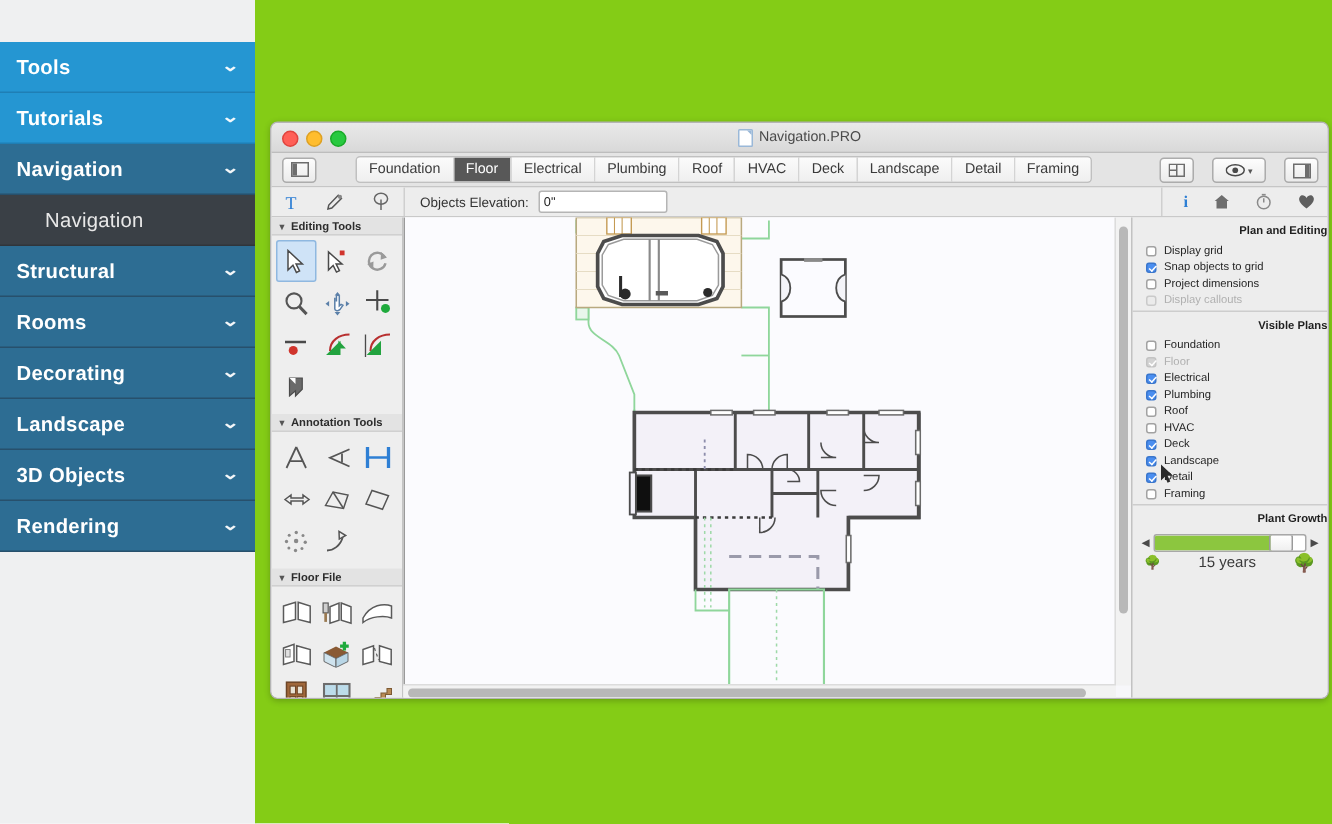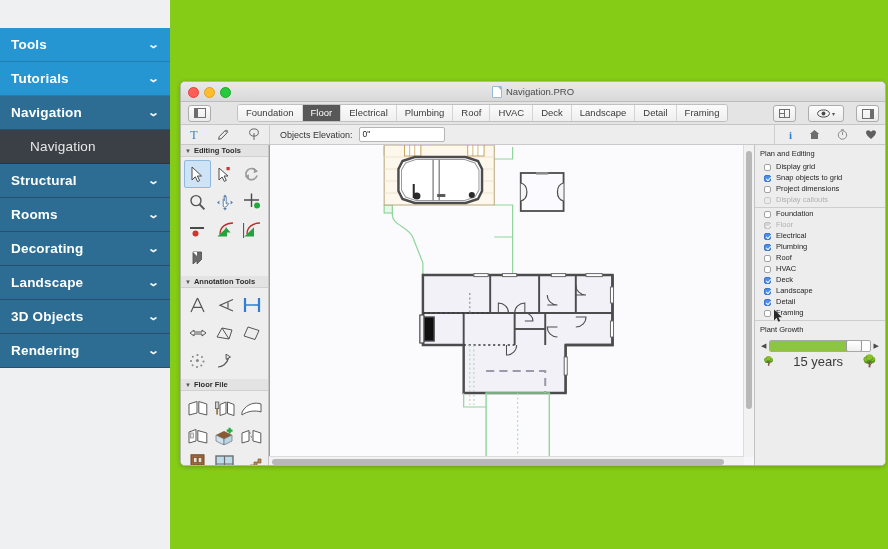--- a/index.html
+++ b/index.html
@@ -168,21 +168,21 @@
   .hthumb{position:absolute;top:2px;left:3px;width:452px;height:6px;background:#b8b8b8;border-radius:3px;}
 
   .cursor-arrow{position:absolute;left:503px;top:164px;}
 
   
   .inspector{
     width:130px;background:#ededed;border-left:1px solid #c2c2c2;
     font-size:8px;color:#2b2b2b;
   }
   .insp-sec-title{
-    padding:4px 0 3px 5px;font-size:7.5px;font-weight:normal;color:#1f1f1f;
+    padding:4px 0 3px 5px;font-size:7.5px;font-weight:bold;color:#1f1f1f;text-align:right;
   }
   .insp-sep{height:1px;background:#cdcdcd;margin:2px 0 0 0;}
   .cb-row{display:flex;align-items:center;height:10px;padding-left:9px;margin:1px 0;}
   .cb{
     width:7px;height:7px;border:1px solid #a2a2a2;background:#ffffff;
     border-radius:2px;margin-right:5px;box-sizing:border-box;position:relative;flex:none;
   }
   .cb.on{background:#4a8ef0;border-color:#3a76cc;}
   .cb.on:after{
     content:"";position:absolute;left:1.5px;top:0px;width:2px;height:4px;
@@ -199,21 +199,21 @@
   .sl-track{
     position:relative;flex:1;height:10px;background:#ffffff;
     border:1px solid #a8a8a8;border-radius:2px;overflow:hidden;
   }
   .sl-fill{position:absolute;left:0;top:0;bottom:0;width:78%;background:#8cc63f;}
   .sl-knob{position:absolute;right:8px;top:-1px;width:14px;height:10px;
            background:linear-gradient(#ffffff,#efefef);border:1px solid #9a9a9a;border-radius:2px;}
   .growth-foot{display:flex;align-items:center;justify-content:space-between;padding:2px 2px 0 2px;}
   .tree-sm{font-size:9px;color:#3aa63a;line-height:9px;}
   .tree-lg{font-size:12px;color:#3aa63a;line-height:11px;}
-  .growth-val{font-size:13px;color:#3a3a3a;}
+  .growth-val{font-size:10px;color:#3a3a3a;}
 
   
   .dlline{
     position:absolute;left:24px;top:527px;font-size:12.5px;color:#222;font-weight:bold;
   }
   .dlline a{color:#1a1a1a;text-decoration:underline;font-weight:bold;}
 
   .info-i{color:#2e7fd4;font-weight:bold;font-size:11px;font-family:"Liberation Serif",serif;}
 </style>
 </head>
@@ -706,20 +706,21 @@
             <span class="cb"></span>
             <span class="cb-label">Project dimensions</span>
           </div>
           <div class="cb-row">
             <span class="cb dis"></span>
             <span class="cb-label dis">Display callouts</span>
           </div>
 
           <div class="insp-sep"></div>
 
+          <div class="insp-sec-title">Visible Plans</div>
 
           <div class="cb-row">
             <span class="cb"></span>
             <span class="cb-label">Foundation</span>
           </div>
           <div class="cb-row">
             <span class="cb dis on"></span>
             <span class="cb-label dis">Floor</span>
           </div>
           <div class="cb-row">

